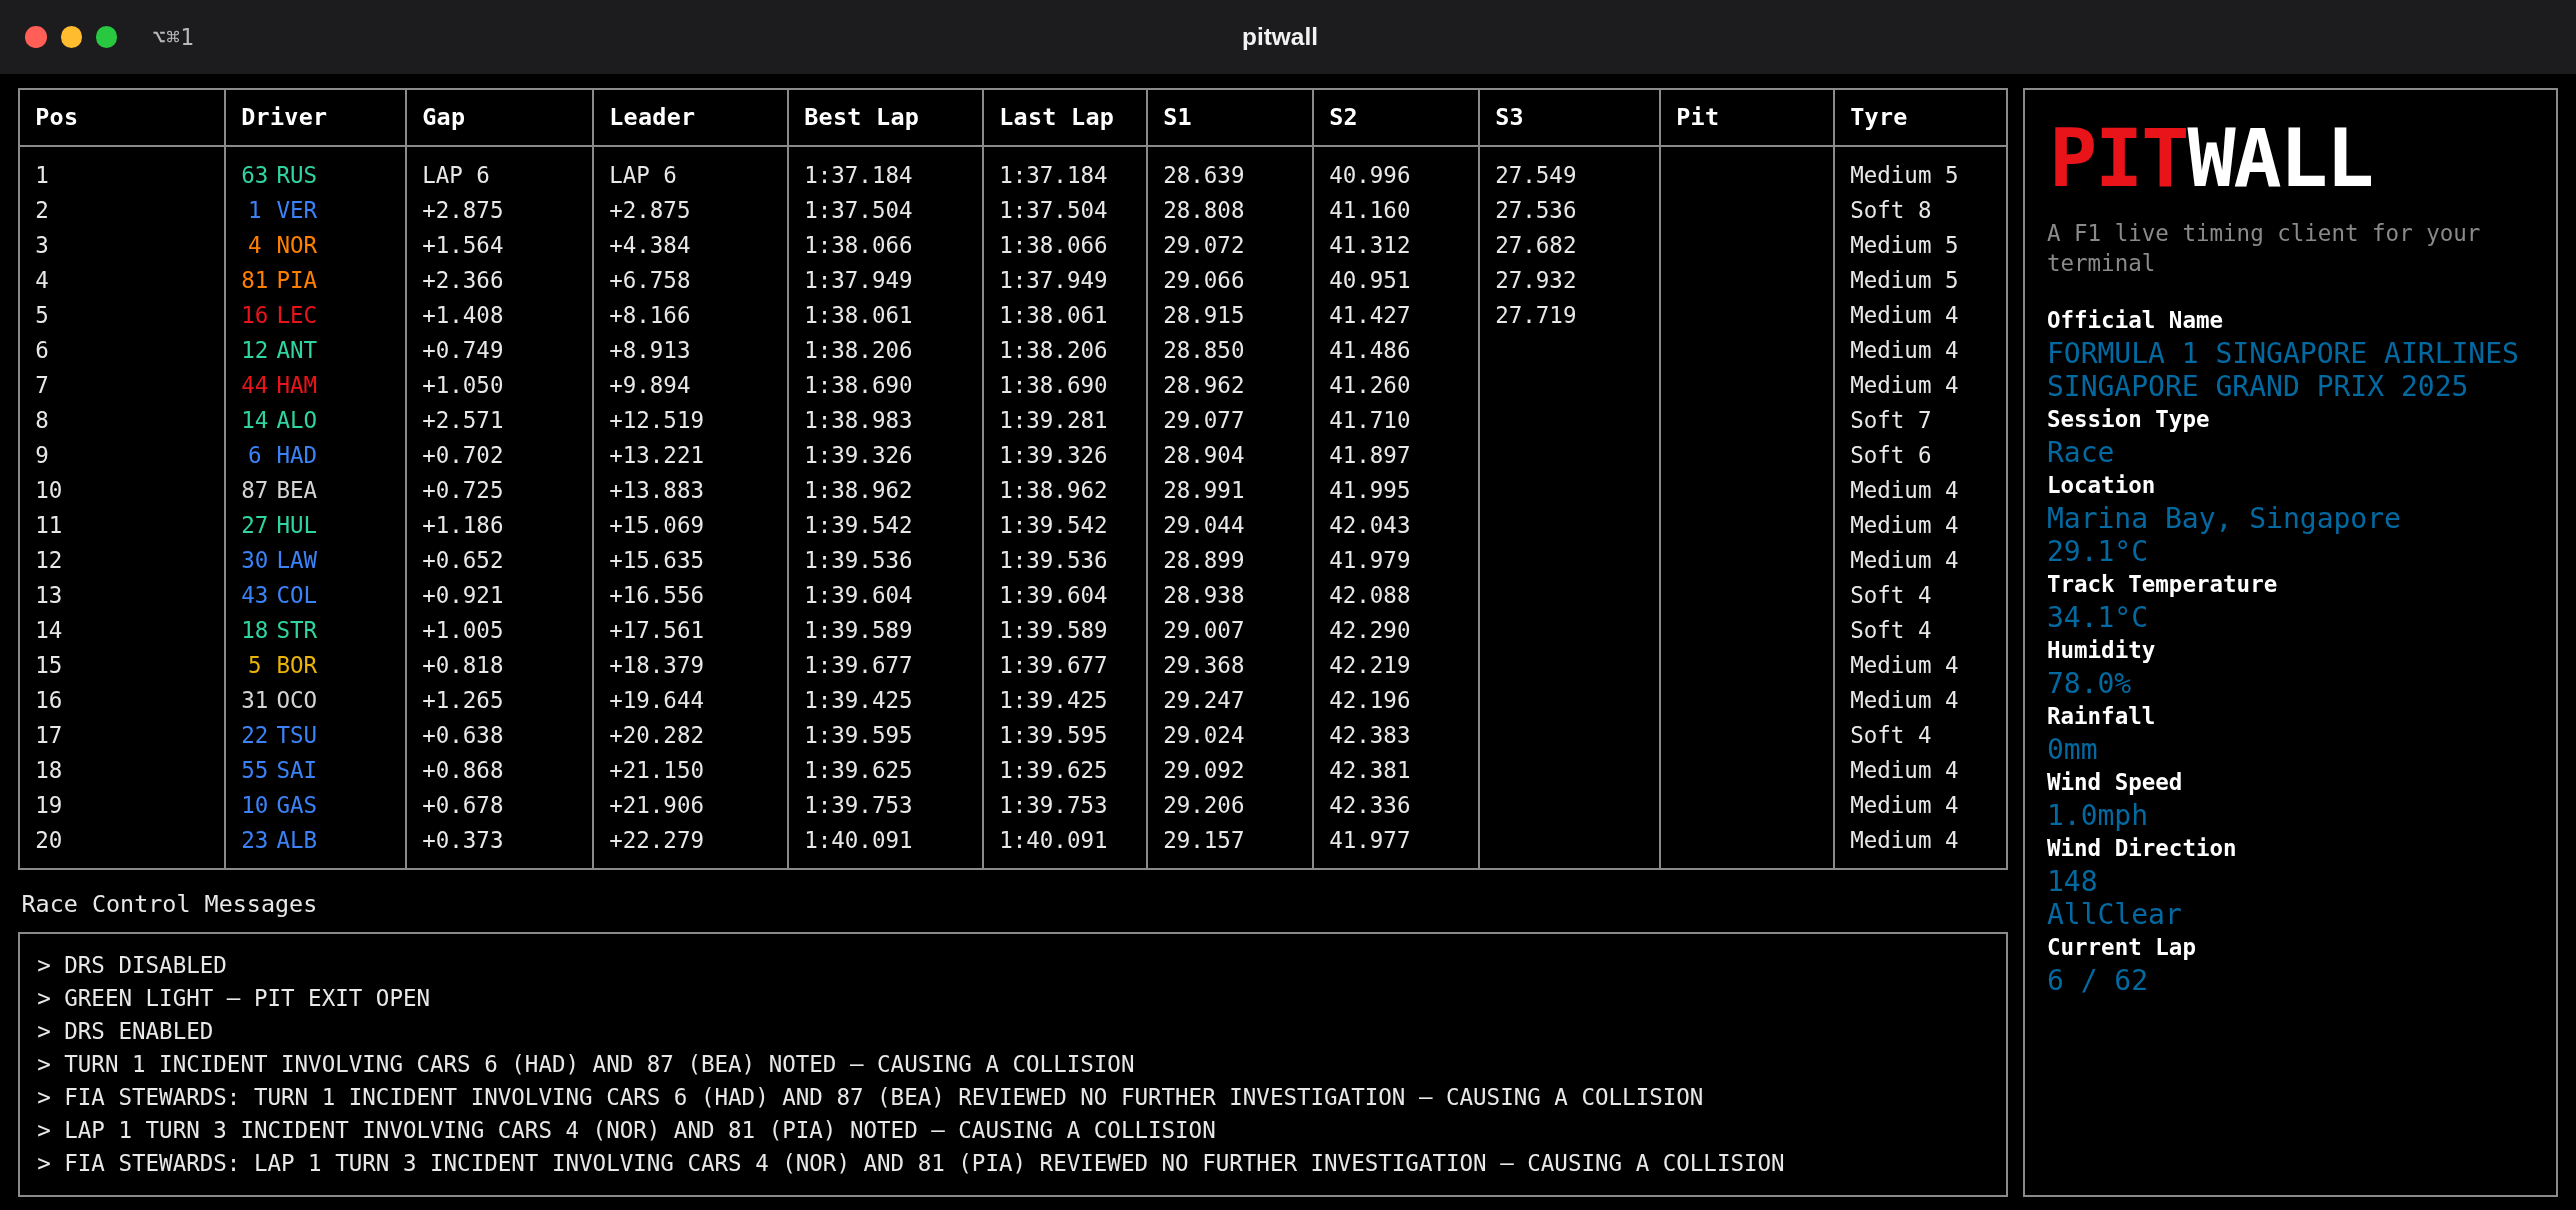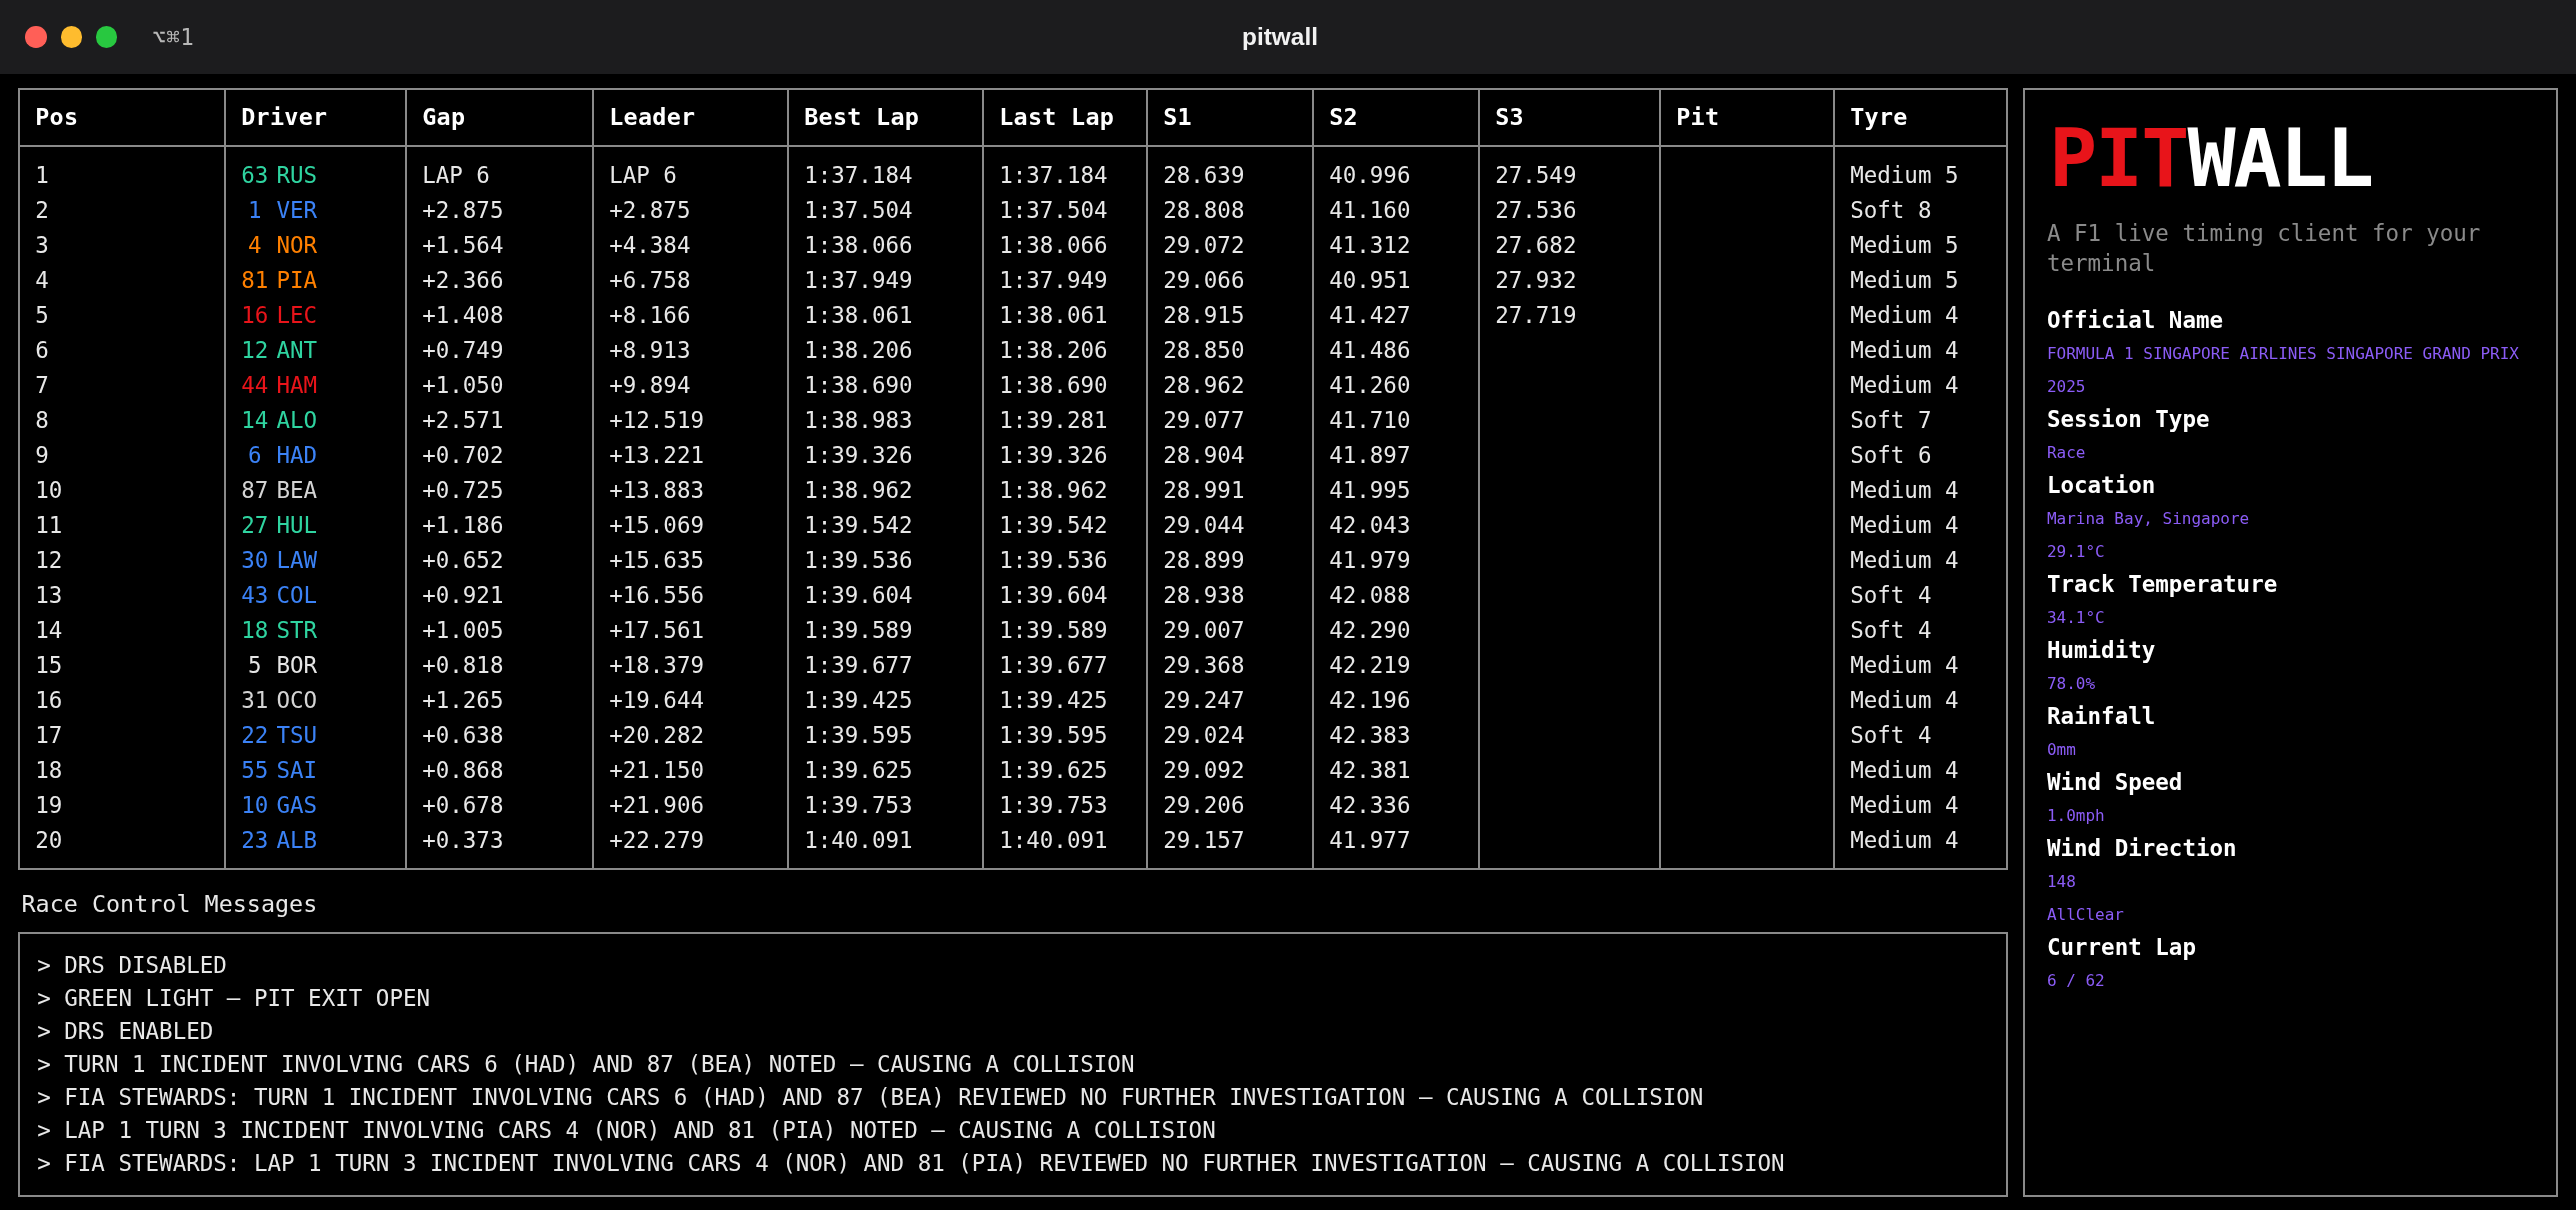--- a/index.html
+++ b/index.html
@@ -177,22 +177,22 @@
     max-width: 459px;
   }
   .meta-key {
     color: #ffffff;
     font-weight: bold;
     font-size: 22.5px;
     font-family: "DejaVu Sans Mono", monospace;
     line-height: 33px;
   }
   .meta-val {
-    color: #8b5cf6;
-    font-size: 16px;
+    color: #0369a1;
+    font-size: 28px;
     font-family: "DejaVu Sans Mono", monospace;
     line-height: 33px;
     margin-bottom: 0px;
   }
 </style>
 </head>
 <body>
 
 <div class="window">
 
@@ -418,21 +418,21 @@
                 <td>1:39.589</td>
                 <td>1:39.589</td>
                 <td>29.007</td>
                 <td>42.290</td>
                 <td></td>
                 <td></td>
                 <td>Soft 4</td>
               </tr>
               <tr>
                 <td>15</td>
-                <td style="color:#e5e5e5;"><span class="dnum">5</span><span class="dcode">BOR</span></td>
+                <td style="color:#eab308;"><span class="dnum">5</span><span class="dcode">BOR</span></td>
                 <td>+0.818</td>
                 <td>+18.379</td>
                 <td>1:39.677</td>
                 <td>1:39.677</td>
                 <td>29.368</td>
                 <td>42.219</td>
                 <td></td>
                 <td></td>
                 <td>Medium 4</td>
               </tr>

